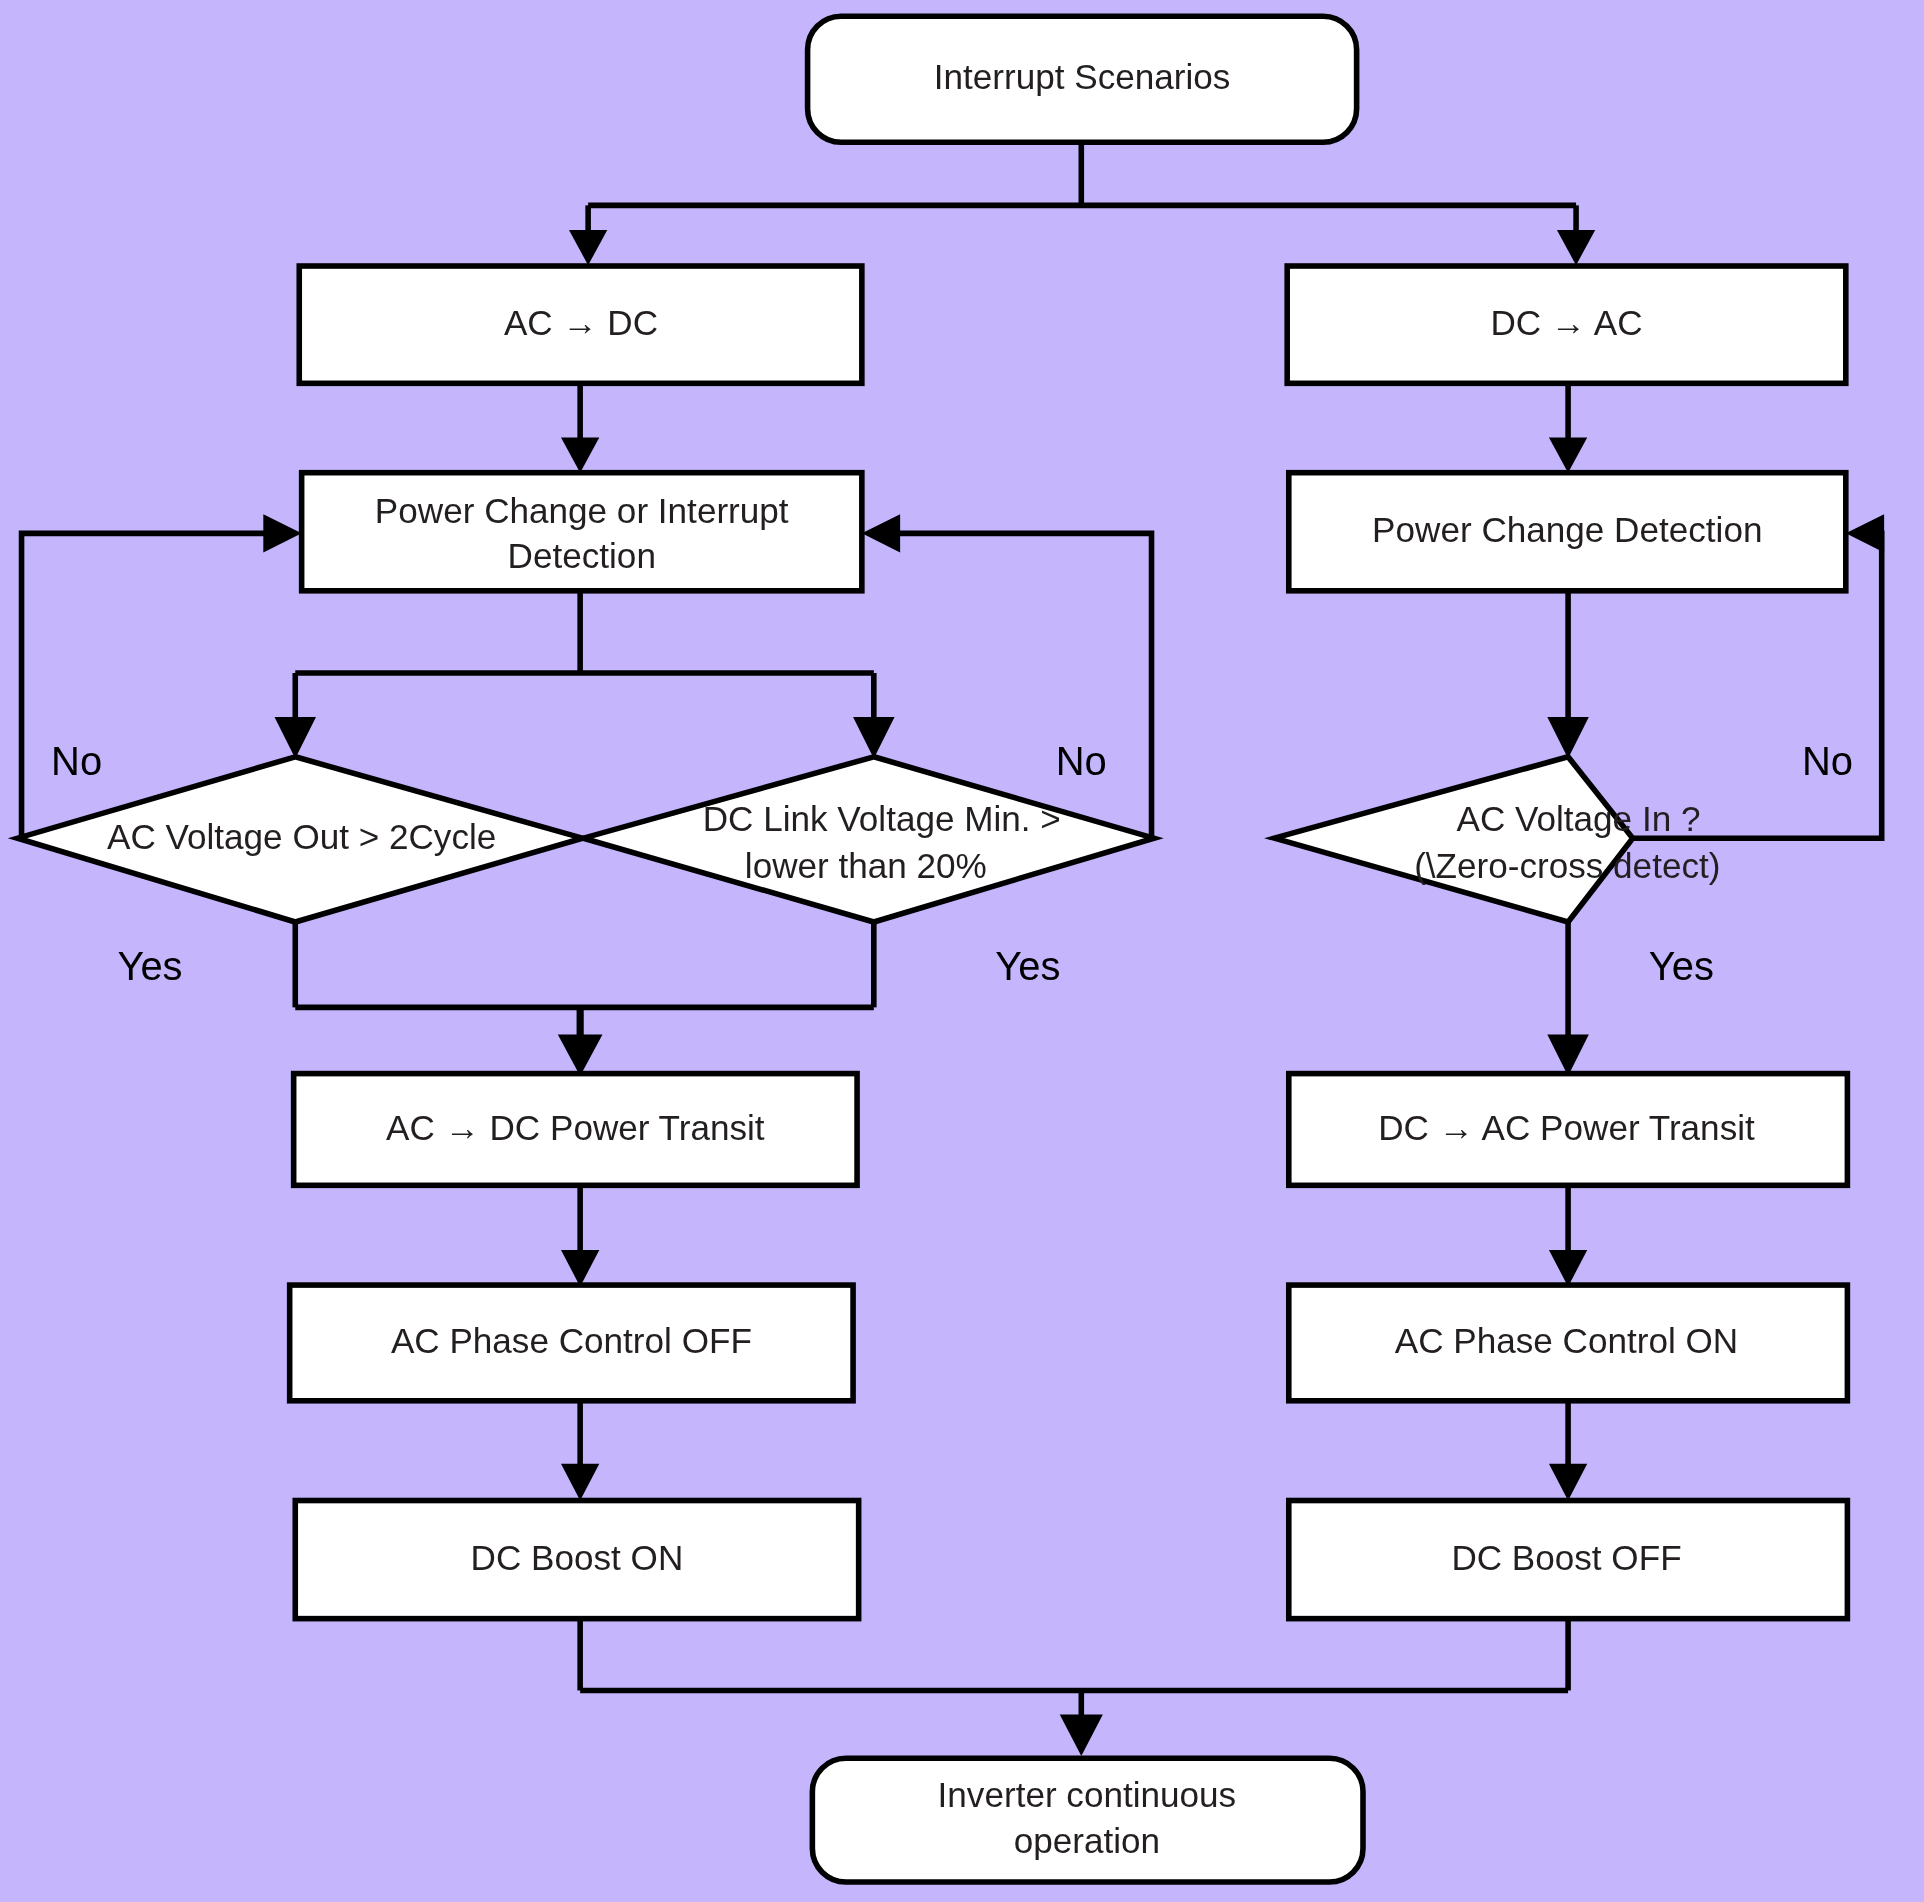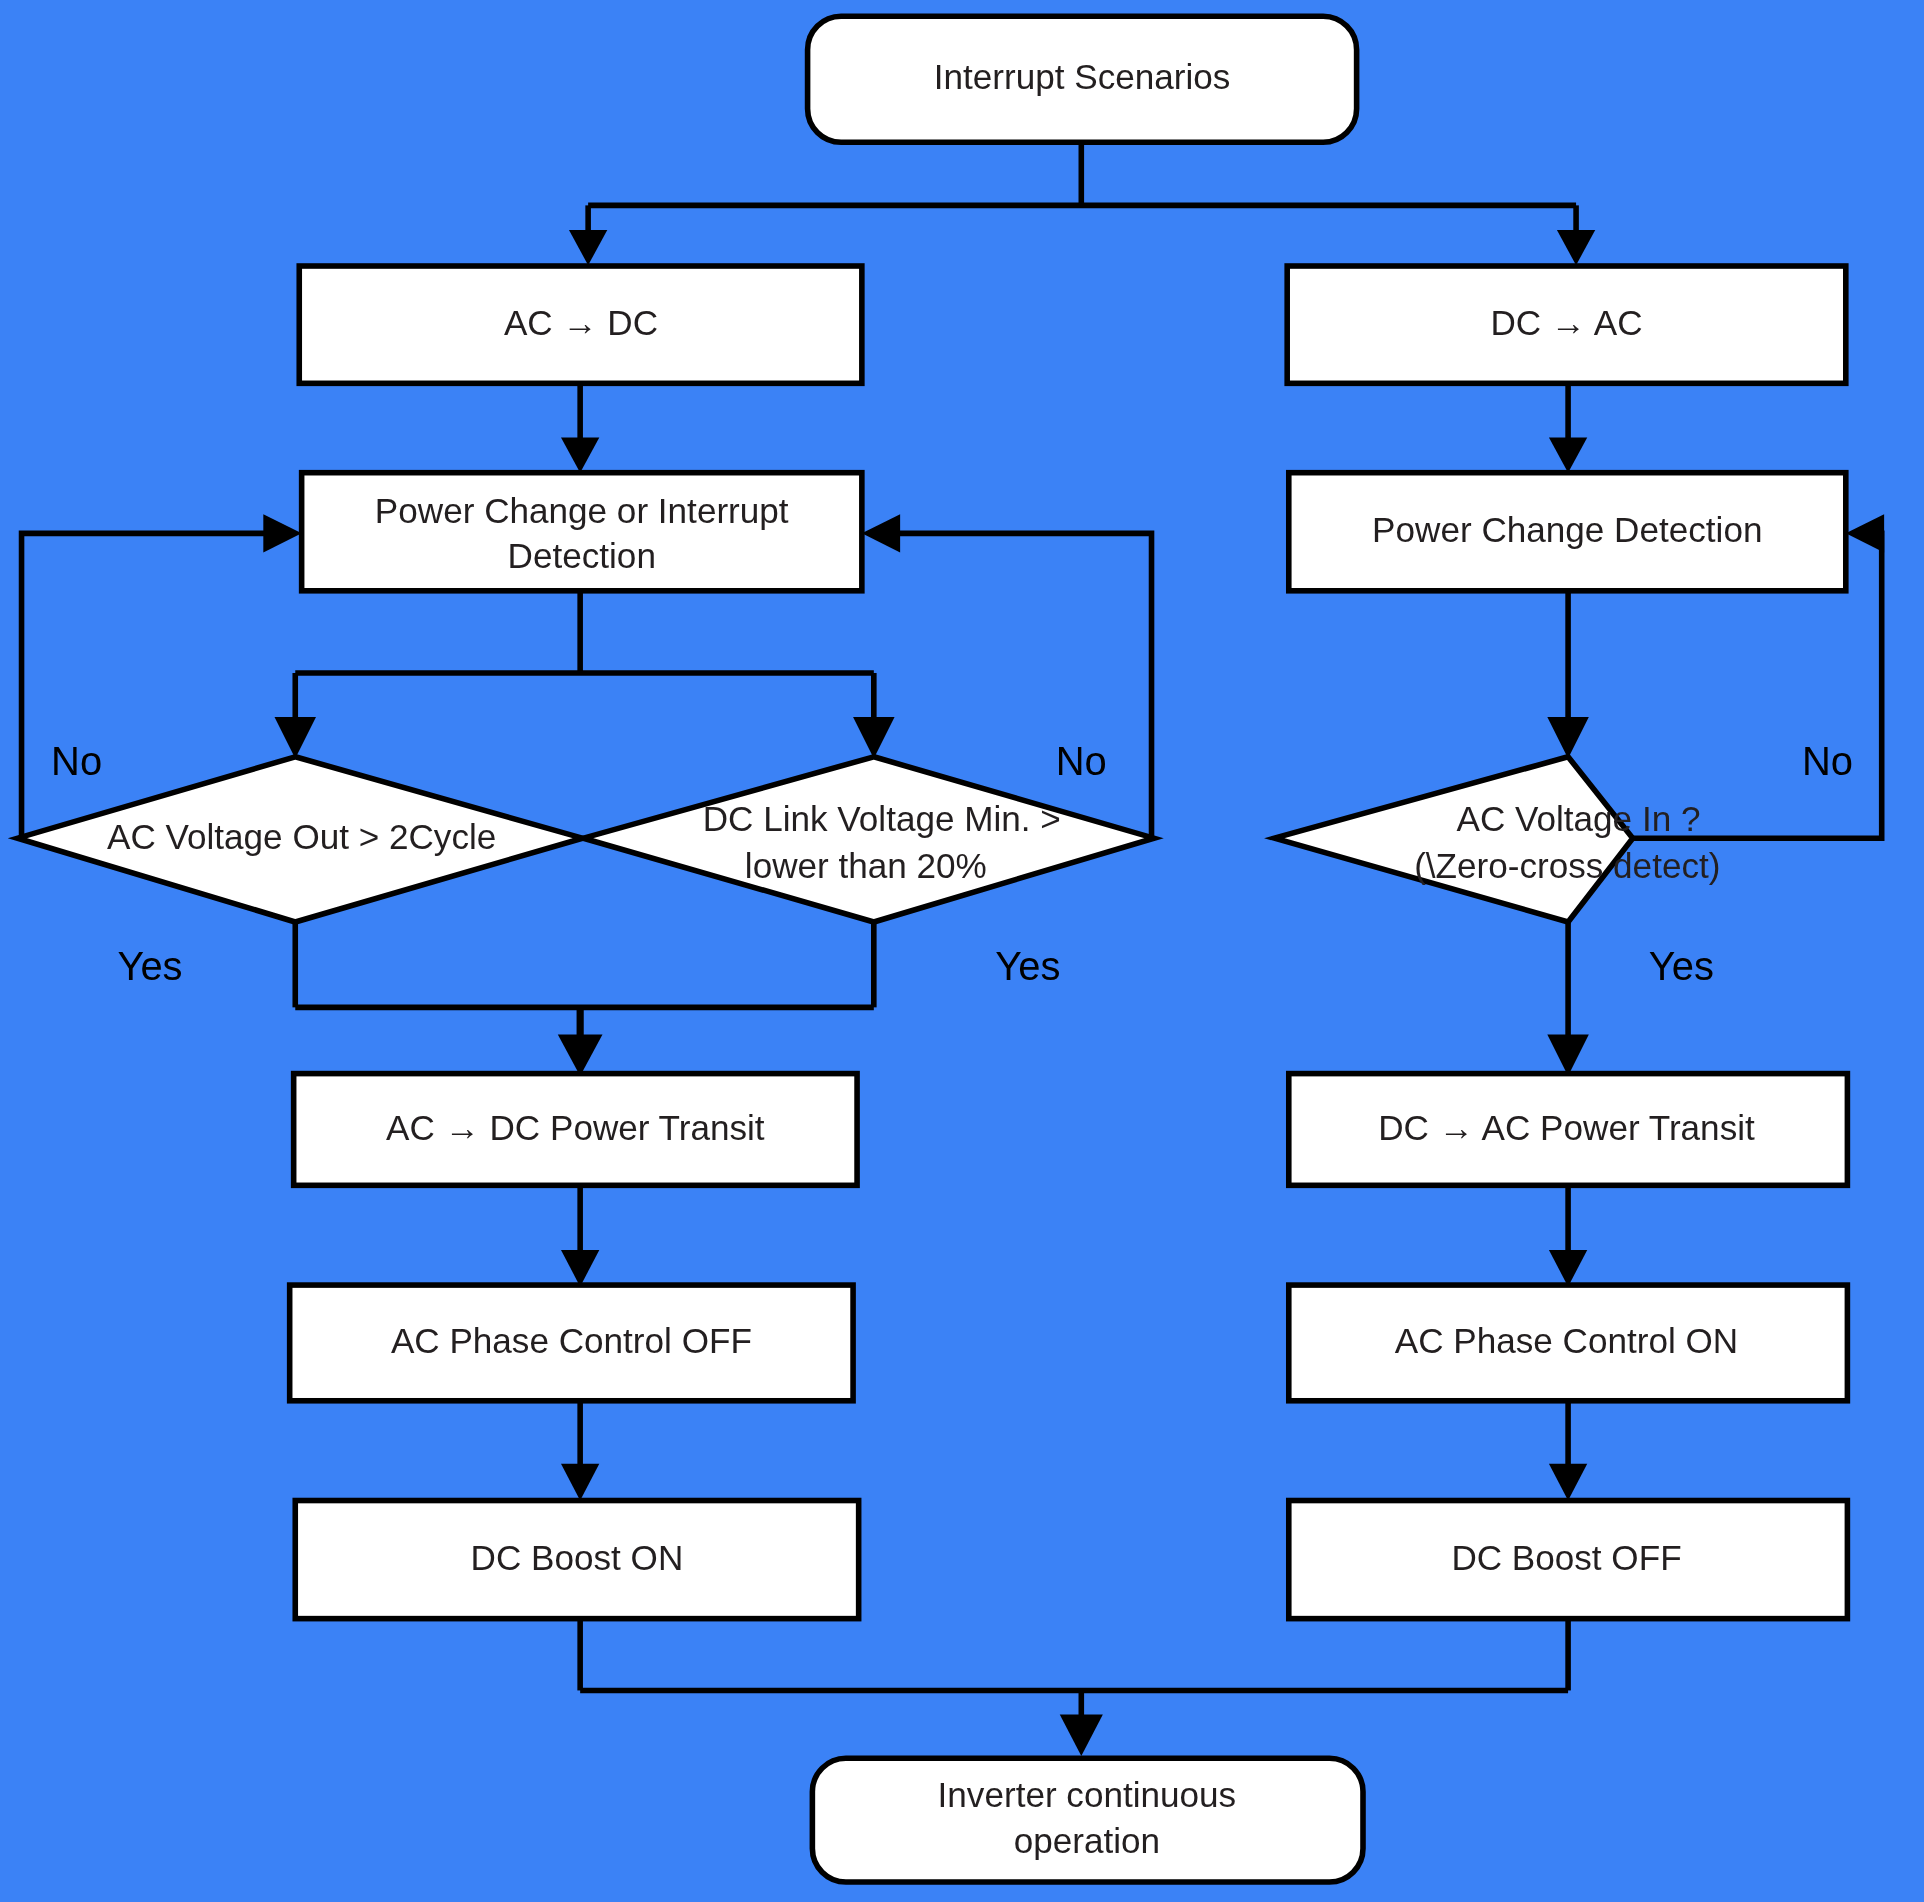--- a/index.html
+++ b/index.html
@@ -4,21 +4,21 @@
 <style>
   html, body {
     margin: 0;
     padding: 0;
     background: #ffffff;
   }
   #flow-root {
     position: relative;
     width: 1924px;
     height: 1903px;
-    background: #3b82f6;
+    background: #c4b5fd;
     overflow: hidden;
     font-family: "Liberation Sans", sans-serif;
   }
   svg.flow {
     display: block;
     width: 1924px;
     height: 1903px;
   }
   .node-box {
     fill: #ffffff;

